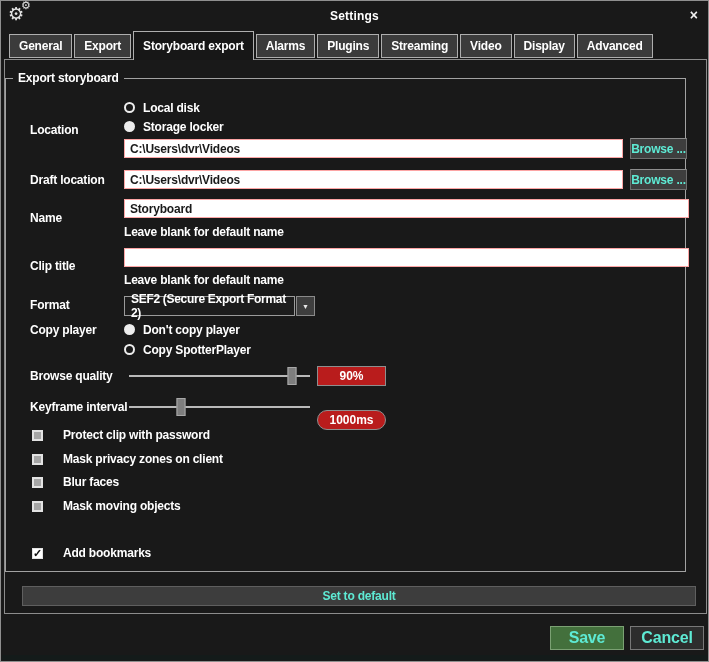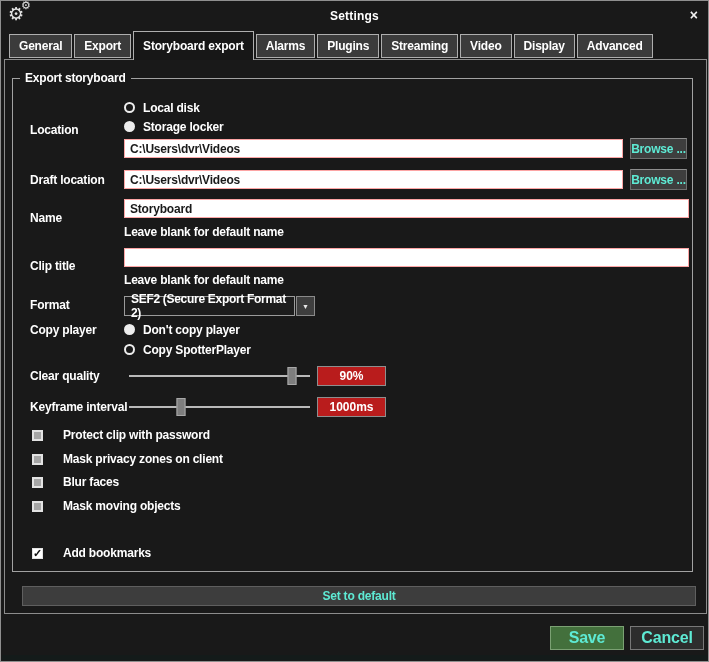--- a/index.html
+++ b/index.html
@@ -14,21 +14,21 @@
   .win-title { position:absolute; left:0; right:0; top:8px; text-align:center; font-size:12px; font-weight:700; letter-spacing:.2px; }
   .close-btn { position:absolute; right:10px; top:6px; font-size:14px; font-weight:700; color:#f0f0f0; cursor:pointer; line-height:16px; }
 
   
   .tabbar { position:absolute; left:8px; top:30px; display:flex; align-items:flex-start; z-index:3; }
   .tab { height:24px; margin-top:3px; padding:0 9px; display:flex; align-items:center; background:#3b3b3b; border:1px solid #aeaeae; margin-right:2px; font-size:12px; font-weight:600; letter-spacing:-.2px; color:#fff; cursor:pointer; white-space:nowrap; }
   .tab.active { height:29px; margin-top:0; background:#171717; border-bottom:none; font-weight:700; z-index:4; }
 
   
   .content { position:absolute; left:3px; top:58px; width:703px; height:555px; background:#191919; border:1px solid #8c8c8c; z-index:2; }
-  .groupbox { position:absolute; left:7px; top:18px; width:681px; height:494px; border:1px solid #a2a2a2; }
+  .groupbox { position:absolute; left:0; top:18px; width:681px; height:494px; border:1px solid #a2a2a2; }
   .legend { position:absolute; top:-8px; left:7px; background:#191919; padding:0 5px; font-size:12px; font-weight:700; letter-spacing:-.2px; }
 
   .flabel { position:absolute; left:25px; font-size:12px; font-weight:700; letter-spacing:-.2px; }
   .hint { position:absolute; left:119px; font-size:12px; font-weight:700; letter-spacing:-.2px; }
 
   .radio-row { position:absolute; display:flex; align-items:center; gap:8px; height:15px; cursor:pointer; }
   .radio { width:11px; height:11px; border-radius:50%; border:2px solid #ededed; background:transparent; flex:none; }
   .radio.selected { background:#ededed; }
   .radio-label { font-size:12px; font-weight:700; letter-spacing:-.2px; }
 
@@ -125,33 +125,33 @@
     <div class="flabel" style="top:263px;">Copy player</div>
     <div class="radio-row" style="left:119px; top:262px;">
       <span class="radio selected"></span>
       <span class="radio-label">Don't copy player</span>
     </div>
     <div class="radio-row" style="left:119px; top:282px;">
       <span class="radio"></span>
       <span class="radio-label">Copy SpotterPlayer</span>
     </div>
 
-    <div class="flabel" style="top:309px;">Clear quality</div>
+    <div class="flabel" style="top:309px;">Browse quality</div>
     <div class="slider" style="top:306px;">
       <div class="track"></div>
       <div class="handle" style="left: 90%;"></div>
     </div>
     <div class="valuebox" style="top:306px;">90%</div>
 
     <div class="flabel" style="top:340px;">Keyframe interval</div>
     <div class="slider" style="top:337px;">
       <div class="track"></div>
       <div class="handle" style="left: 29%;"></div>
     </div>
-    <div class="valuebox" style="top:337px;">1000ms</div>
+    <div class="valuebox" style="top:350px;border-radius:10px;">1000ms</div>
 
     <div class="check-row" style="top:368px;">
       <span class="checkbox"></span>
       <span class="check-label">Protect clip with password</span>
     </div>
     <div class="check-row" style="top:392px;">
       <span class="checkbox"></span>
       <span class="check-label">Mask privacy zones on client</span>
     </div>
     <div class="check-row" style="top:415px;">

